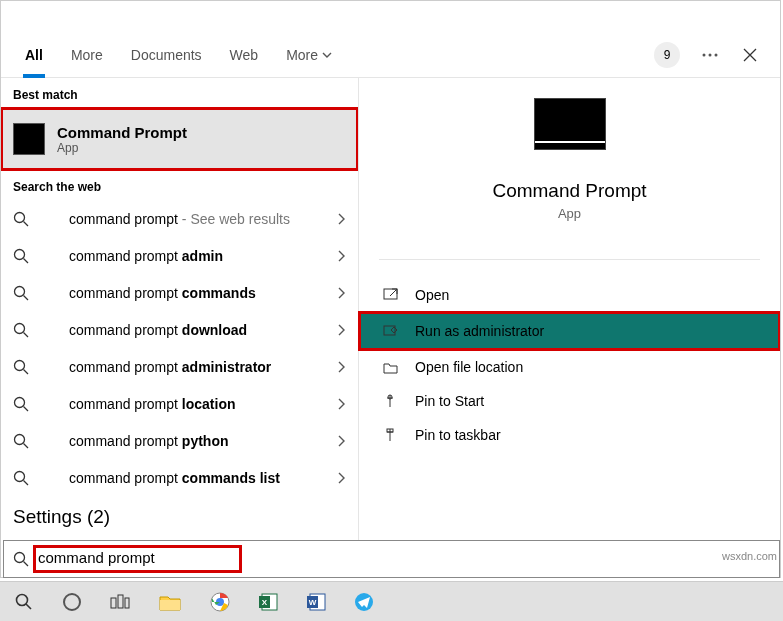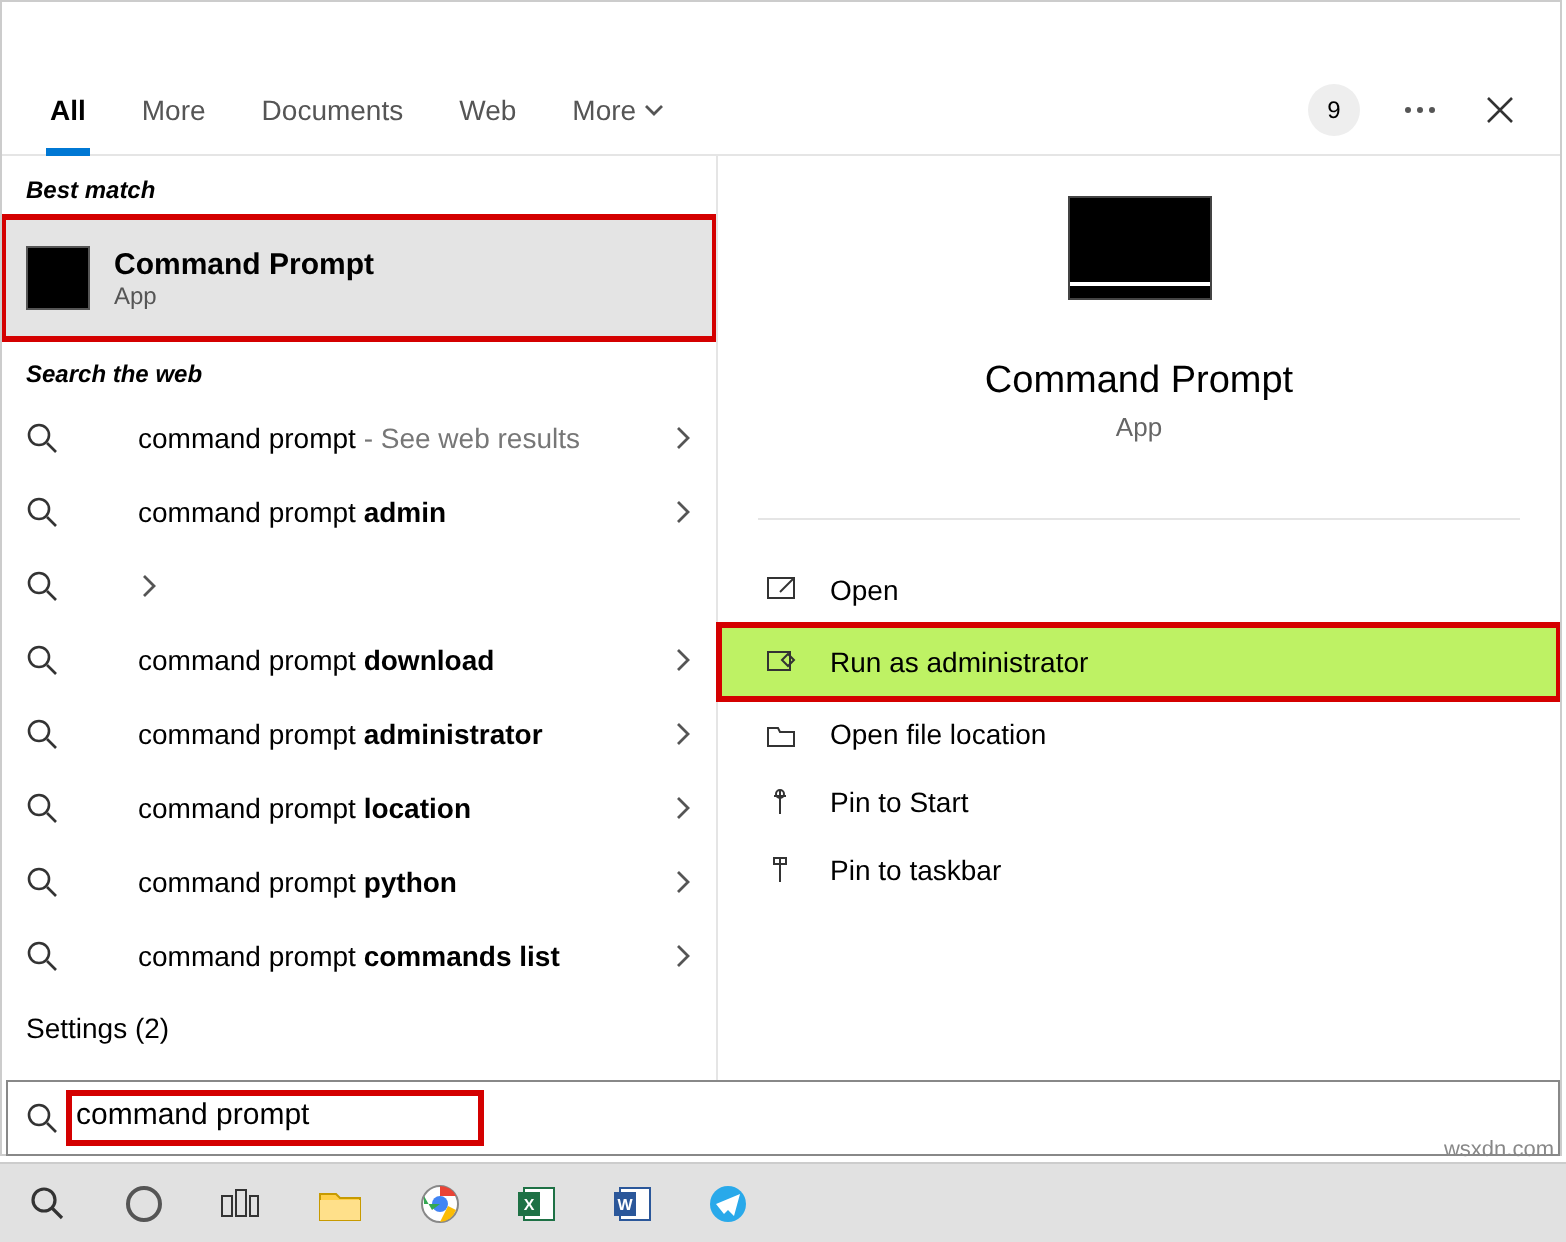--- a/index.html
+++ b/index.html
@@ -12,54 +12,54 @@
   .tab.active::after { content:""; position:absolute; left:12px; right:12px; bottom:0; height:4px; background:#0078d4; }
   .more .chev { margin-left:4px; }
   .top-spacer { flex:1; }
   .circle-badge { width:26px; height:26px; border-radius:50%; background:#eee; display:flex;align-items:center;justify-content:center; font-size:12px; margin-right:10px;}
   .ellipsis-btn, .close-btn { width:40px; height:40px; display:flex; align-items:center; justify-content:center; cursor:pointer; color:#444;}
   .close-btn svg { width:14px; height:14px; }
   
   .main { flex:1; display:flex; overflow:hidden; }
   .left { width:357px; display:flex; flex-direction:column; overflow:hidden;}
   .right { flex:1; border-left:1px solid #e5e5e5; padding-top:20px; position:relative;}
-  .group-header{ font-size:12px; font-weight:600; padding:10px 12px 6px;font-style:italic; }
+  .group-header{ font-size:12px; font-weight:600; padding:10px 12px 6px; }
   .best-match { display:flex; align-items:center; padding:8px 12px; background:#e4e4e4; height:62px; }
   .best-match .thumb { width:32px; height:32px; background:#000; margin-right:12px; border:1px solid #555;}
   .best-match .title { font-size:15px; font-weight:600; }
   .best-match .sub { font-size:12px; color:#555; }
   .hl-red { outline:3px solid #d40000; outline-offset:-2px; }
   .list-item { display:flex; align-items:center; height:37px; padding:0 12px; cursor:pointer;gap:28px;}
   .search-icon { width:16px; height:16px; margin-right:12px; color:#333; flex-shrink:0;}
   .list-label { font-size:14px; flex:1; white-space:nowrap; overflow:hidden; text-overflow:ellipsis; }
   .list-label .bold { font-weight:700; }
   .list-label .hint { color:#777; }
   .chev-right { color:#666; flex-shrink:0;}
-  .settings-header{ font-size:14px; padding:10px 12px 6px; }
+  .settings-header{ font-size:19px; padding:10px 12px 6px; }
   
   .preview { display:flex; flex-direction:column; align-items:center; padding-bottom:20px;}
   .big-thumb{ width:72px;height:52px;background:#000;border:1px solid #444;margin-bottom:30px;
     background-image: repeating-linear-gradient(#000,#000 42px,#fff 42px,#fff 44px);}
   .preview-title{ font-size:19px; margin-bottom:4px;}
   .preview-sub{ font-size:13px; color:#666;}
   .divider{ height:1px; background:#e5e5e5; margin:18px 20px;}
   .action{ display:flex; align-items:center; height:34px; padding:0 22px; font-size:14px; cursor:pointer;text-align:right;}
   .action .aicon{ width:18px; margin-right:16px; display:flex; justify-content:center; color:#333;}
-  .action.hl { background:#bef264; }
+  .action.hl { background:#0f766e; }
   .action-wrap.hl-red{ padding:2px 0; }
   
   .search-bar{ position:absolute; bottom:43px; left:3px; right:3px; height:38px; border:1px solid #888; background:#fff; display:flex; align-items:center;}
   .search-bar .sicon{ width:34px; display:flex; align-items:center; justify-content:center;}
   .search-input{ border:none; outline:none; font-size:15px; flex:1; background:transparent;}
   .search-text-hl{ outline:3px solid #d40000; padding:1px 2px 3px; margin-left:-2px;}
   
   .taskbar{ position:absolute; bottom:0; left:0; right:0; height:40px; background:#e1e1e1; border-top:1px solid #ccc; display:flex; align-items:center;}
   .tb-item{ width:48px; height:40px; display:flex; align-items:center; justify-content:center; cursor:pointer;}
   .tb-item.double{ width:52px;}
-  .watermark{ position:absolute; right:6px; bottom:40px; font-size:11px; color:#888;}
+  .watermark{ position:absolute; right:6px; bottom:59px; font-size:11px; color:#888;}
   svg{ display:block; }
 </style>
 </head>
 <body>
 
 <div class="window">
 
   <div class="top-row">
     <div class="tab active">All</div>
     <div class="tab">More</div>
@@ -131,20 +131,21 @@
               </svg>
             </span>
           </div>
           <div class="list-item">
             <span class="search-icon">
               <svg width="16" height="16" viewBox="0 0 16 16">
                 <circle cx="6.5" cy="6.5" r="5" stroke="#333" fill="none" stroke-width="1.3"></circle>
                 <path d="M10.5 10.5L15 15" stroke="#333" stroke-width="1.3"></path>
               </svg>
             </span>
+            <span class="list-label">command prompt <span class="bold">commands</span><span class="hint"></span></span>
             <span class="chev-right">
               <svg width="10" height="12" viewBox="0 0 10 12">
                 <path d="M3 1l5 5-5 5" stroke="#555" fill="none" stroke-width="1.4"></path>
               </svg>
             </span>
           </div>
           <div class="list-item">
             <span class="search-icon">
               <svg width="16" height="16" viewBox="0 0 16 16">
                 <circle cx="6.5" cy="6.5" r="5" stroke="#333" fill="none" stroke-width="1.3"></circle>

